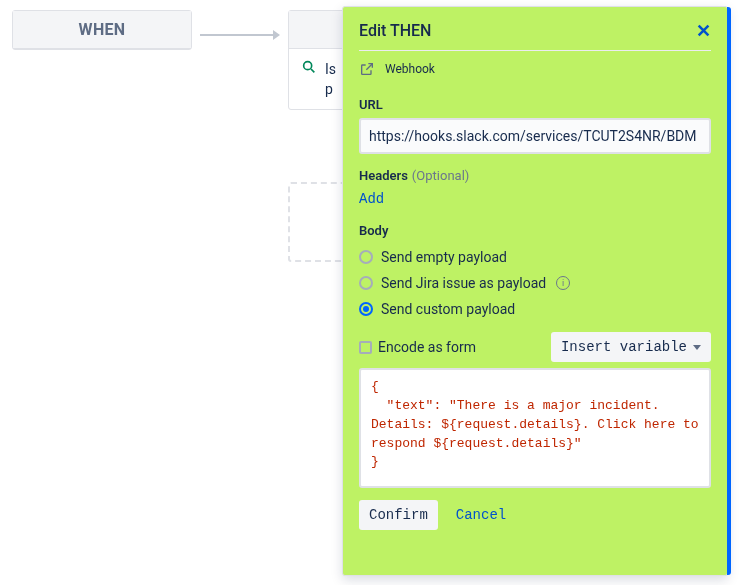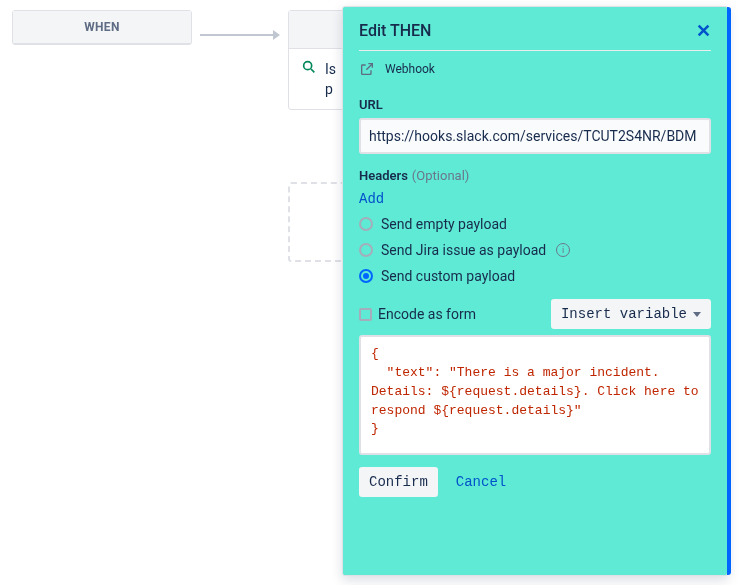--- a/index.html
+++ b/index.html
@@ -20,21 +20,21 @@
     top: 10px;
     width: 180px;
     border: 1px solid #dfe1e6;
     border-radius: 3px;
     background: #fff;
   }
   .node-when .header {
     background: #f4f5f7;
     border-bottom: 1px solid #dfe1e6;
     font-weight: 700;
-    font-size: 12px;
+    font-size: 16px;
     text-align: center;
     padding: 9px 0;
     letter-spacing: 0.3px;
     color: #5e6c84;
   }
   .node-when .body {
     padding: 10px 12px;
     display: flex;
     align-items: center;
     gap: 8px;
@@ -101,21 +101,21 @@
     display: inline-flex;
     align-items: center;
     justify-content: center;
   }
   .panel {
     position: absolute;
     left: 342px;
     top: 6px;
     width: 386px;
     min-height: 570px;
-    background: #5eead4;
+    background: #bef264;
     border: 1px solid #dfe1e6;
     border-radius: 3px;
     box-shadow: 0 4px 12px rgba(9,30,66,0.15);
     padding: 14px 16px 16px 16px;
   }
   .panel-accent {
     position: absolute;
     right: -4px;
     top: 0;
     width: 4px;
@@ -337,20 +337,21 @@
   </div>
 
   <div class="field-label">URL</div>
   <input type="text" class="text-input" value="https://hooks.slack.com/services/TCUT2S4NR/BDM" style="">
 
   <div class="field-label" style="margin-top:14px">
     <span>Headers</span><span class="optional">(Optional)</span>
   </div>
   <span class="link">Add</span>
 
+  <div class="field-label" style="margin-top:16px">Body</div>
 
   <div class="radio-group">
     <div class="radio-row">
       <span class="radio"></span>
       <span>Send empty payload</span>
     </div>
     <div class="radio-row">
       <span class="radio"></span>
       <span>Send Jira issue as payload</span>
       <span class="info-badge">i</span>

